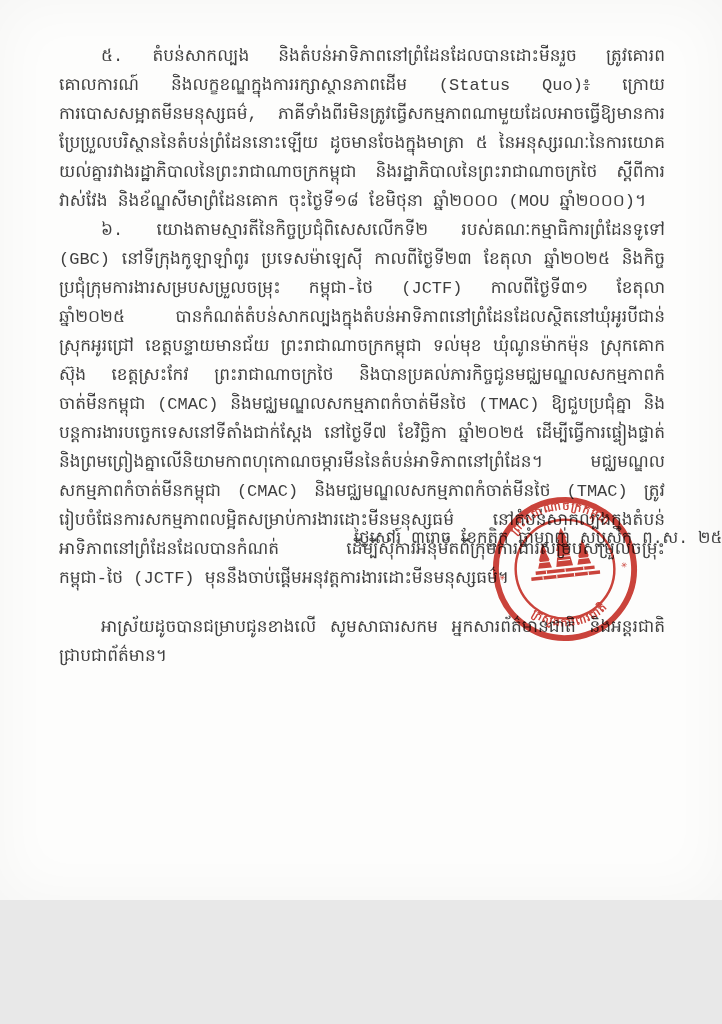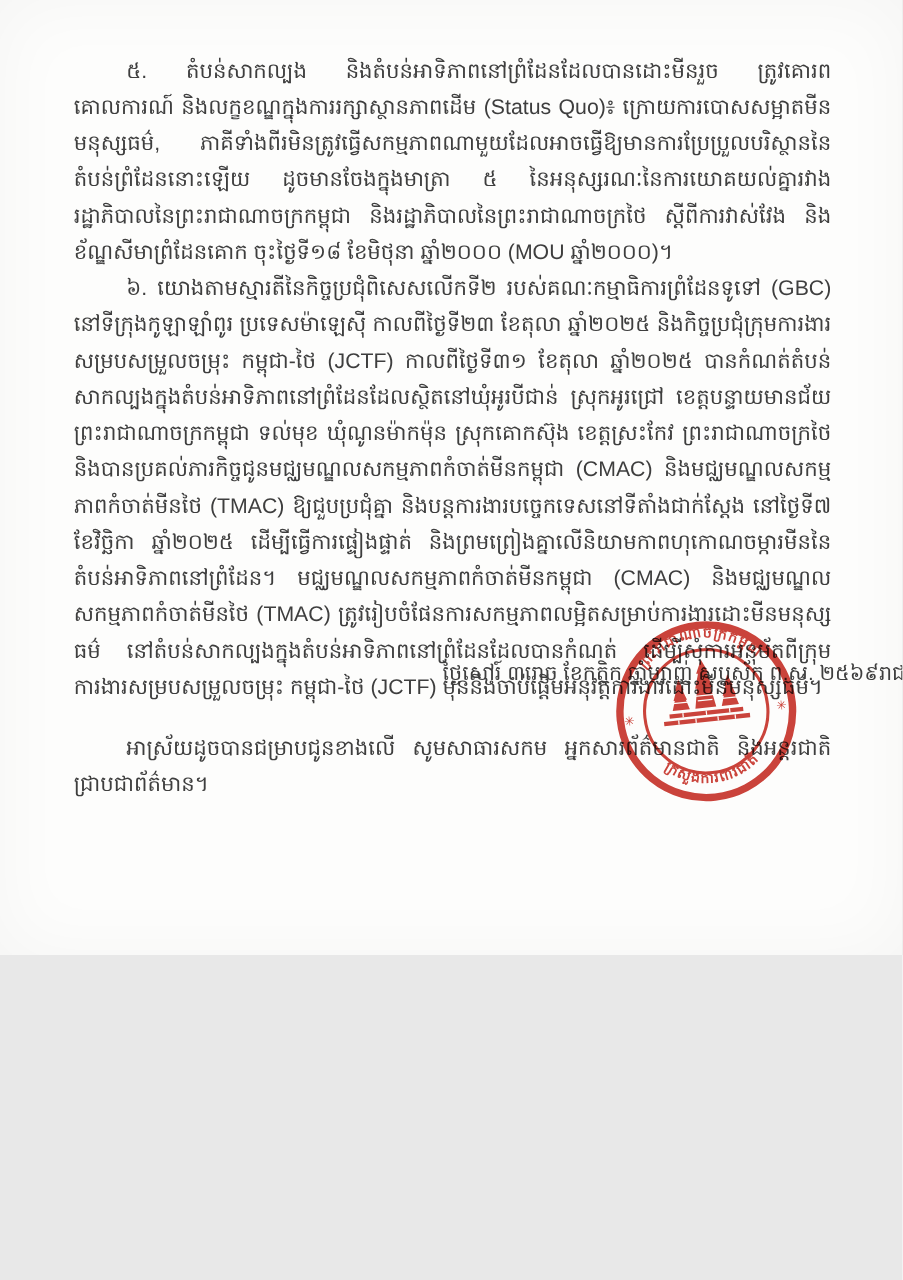--- a/index.html
+++ b/index.html
@@ -1,23 +1,23 @@
 <!DOCTYPE html>
 <html><head>
 <meta charset="utf-8">
 <style>
   html,body{margin:0;padding:0;background:#e8e8e8;}
   .page{
     position:relative;
-    width:722px;height:764px;
+    width:722px;height:900px;
     margin:0 auto;
     background:#fdfdfc;
     overflow:hidden;
     box-shadow:inset 0 0 60px rgba(0,0,0,0.035);
-    font-family:Liberation Sans, sans-serif;
+    font-family:Liberation Mono, monospace;
   }
   .body-text{
     position:absolute;
     left:59px;top:42px;width:606px;
     color:#3e3e3e;
     font-size:17px;line-height:29px;
     text-align:justify;
   }
   .body-text p{margin:0;text-indent:42px;}
   .body-text p.closing{margin-top:20px;}

